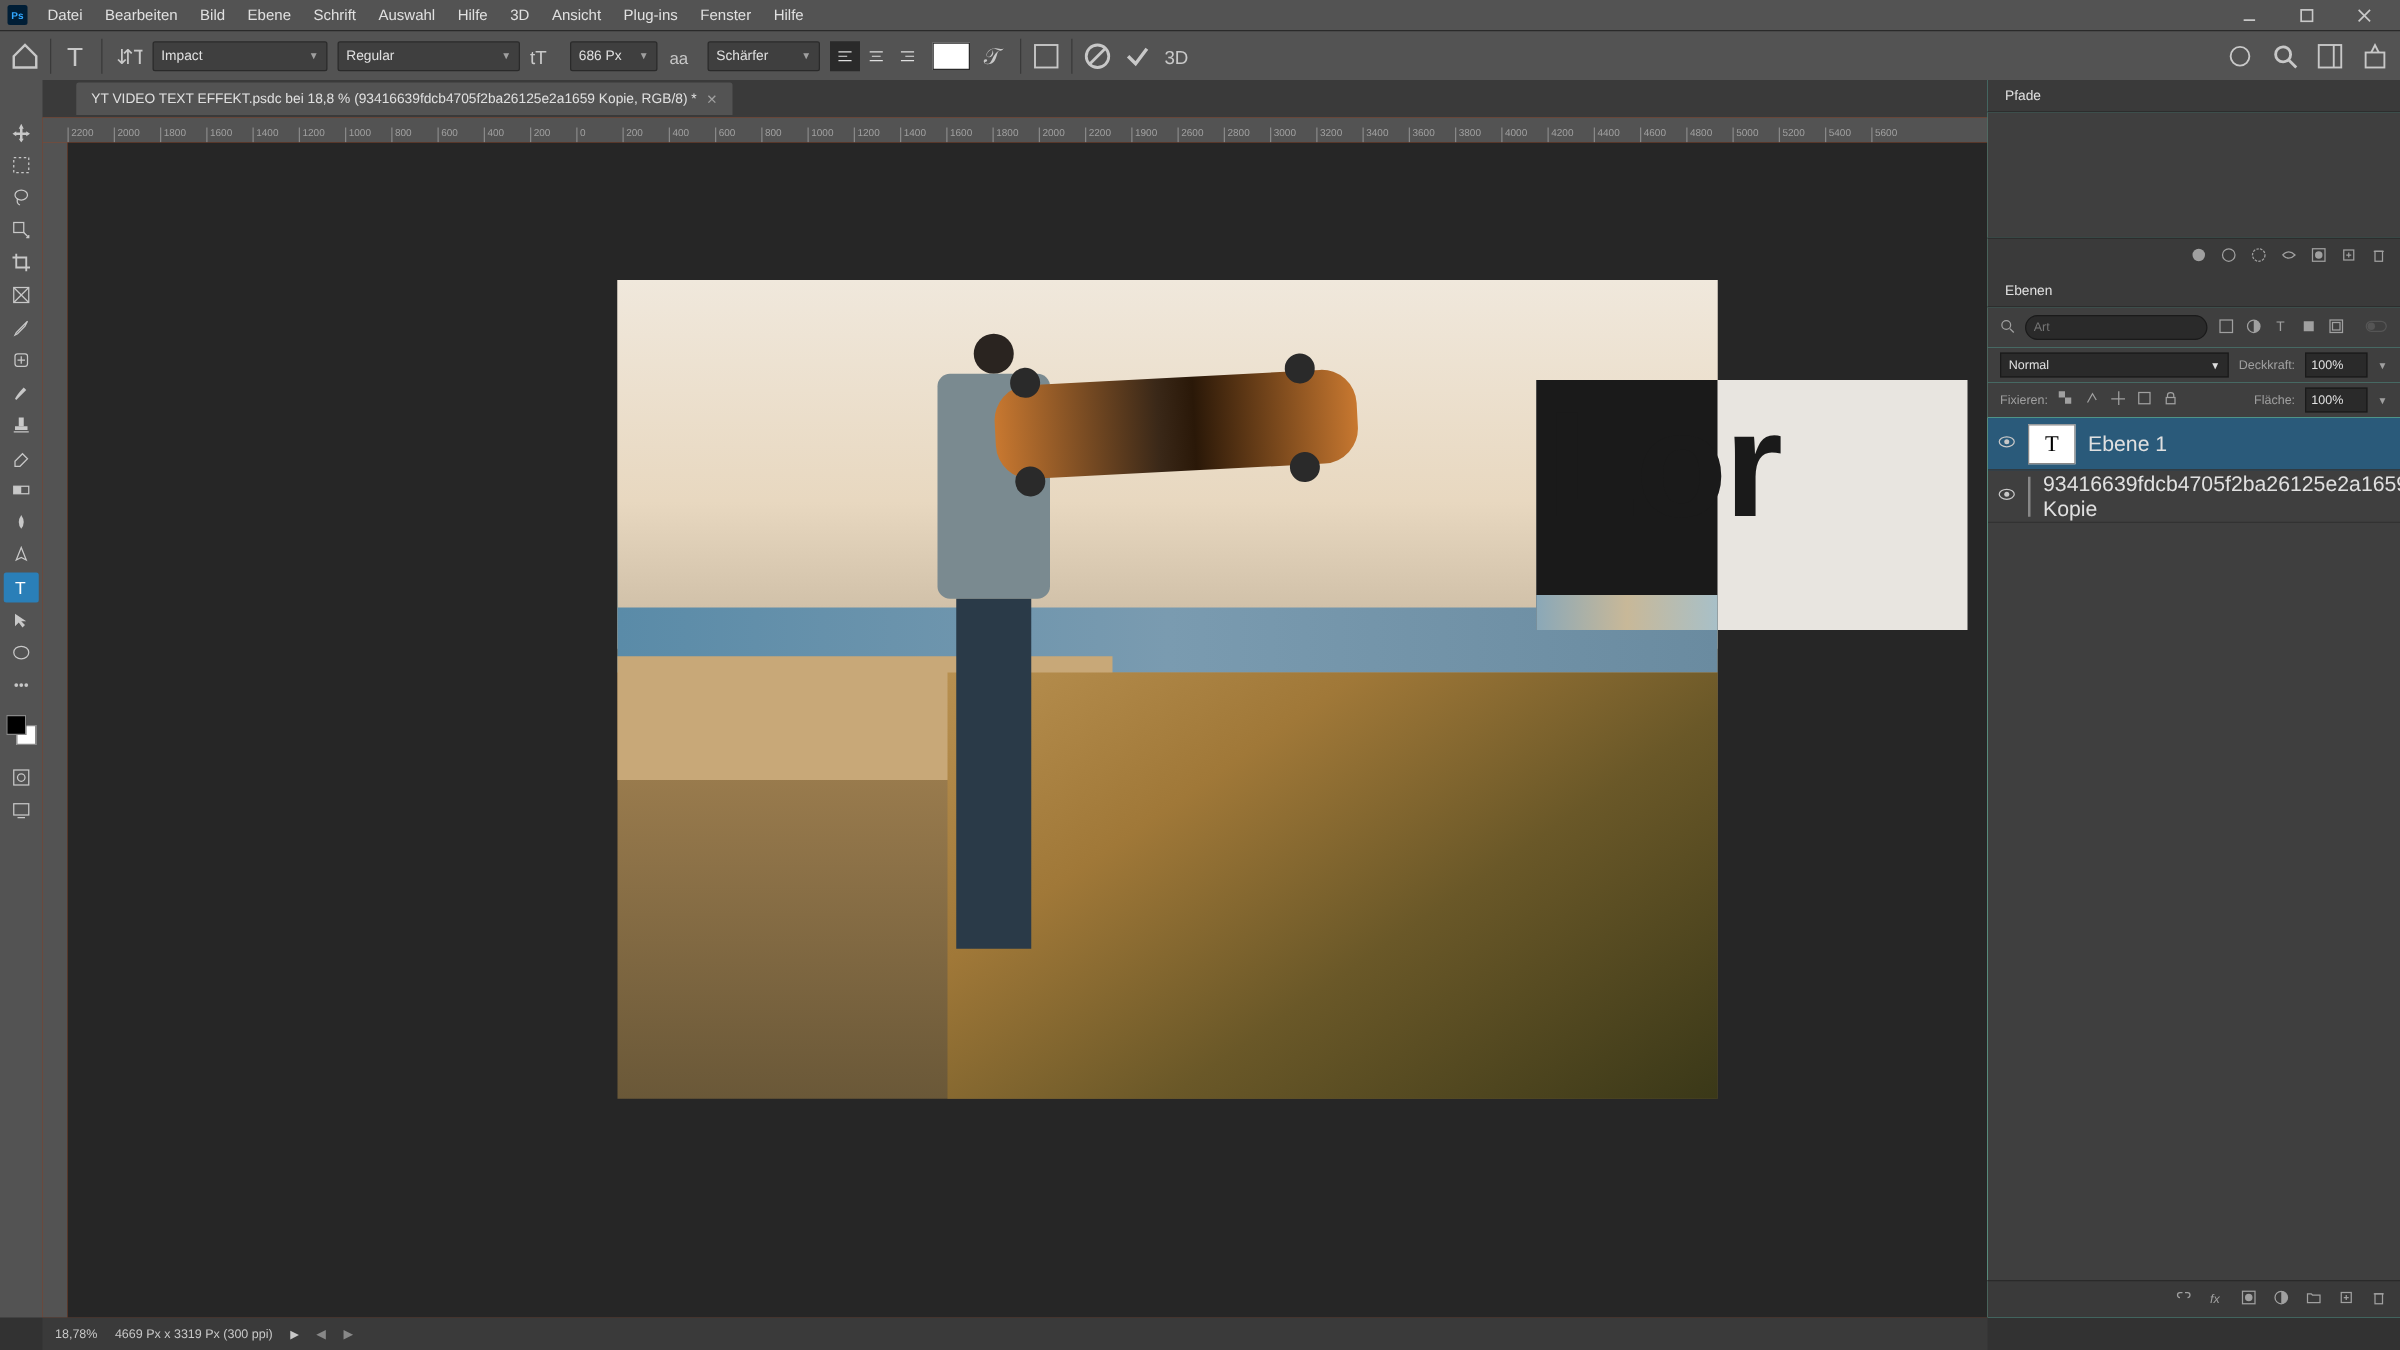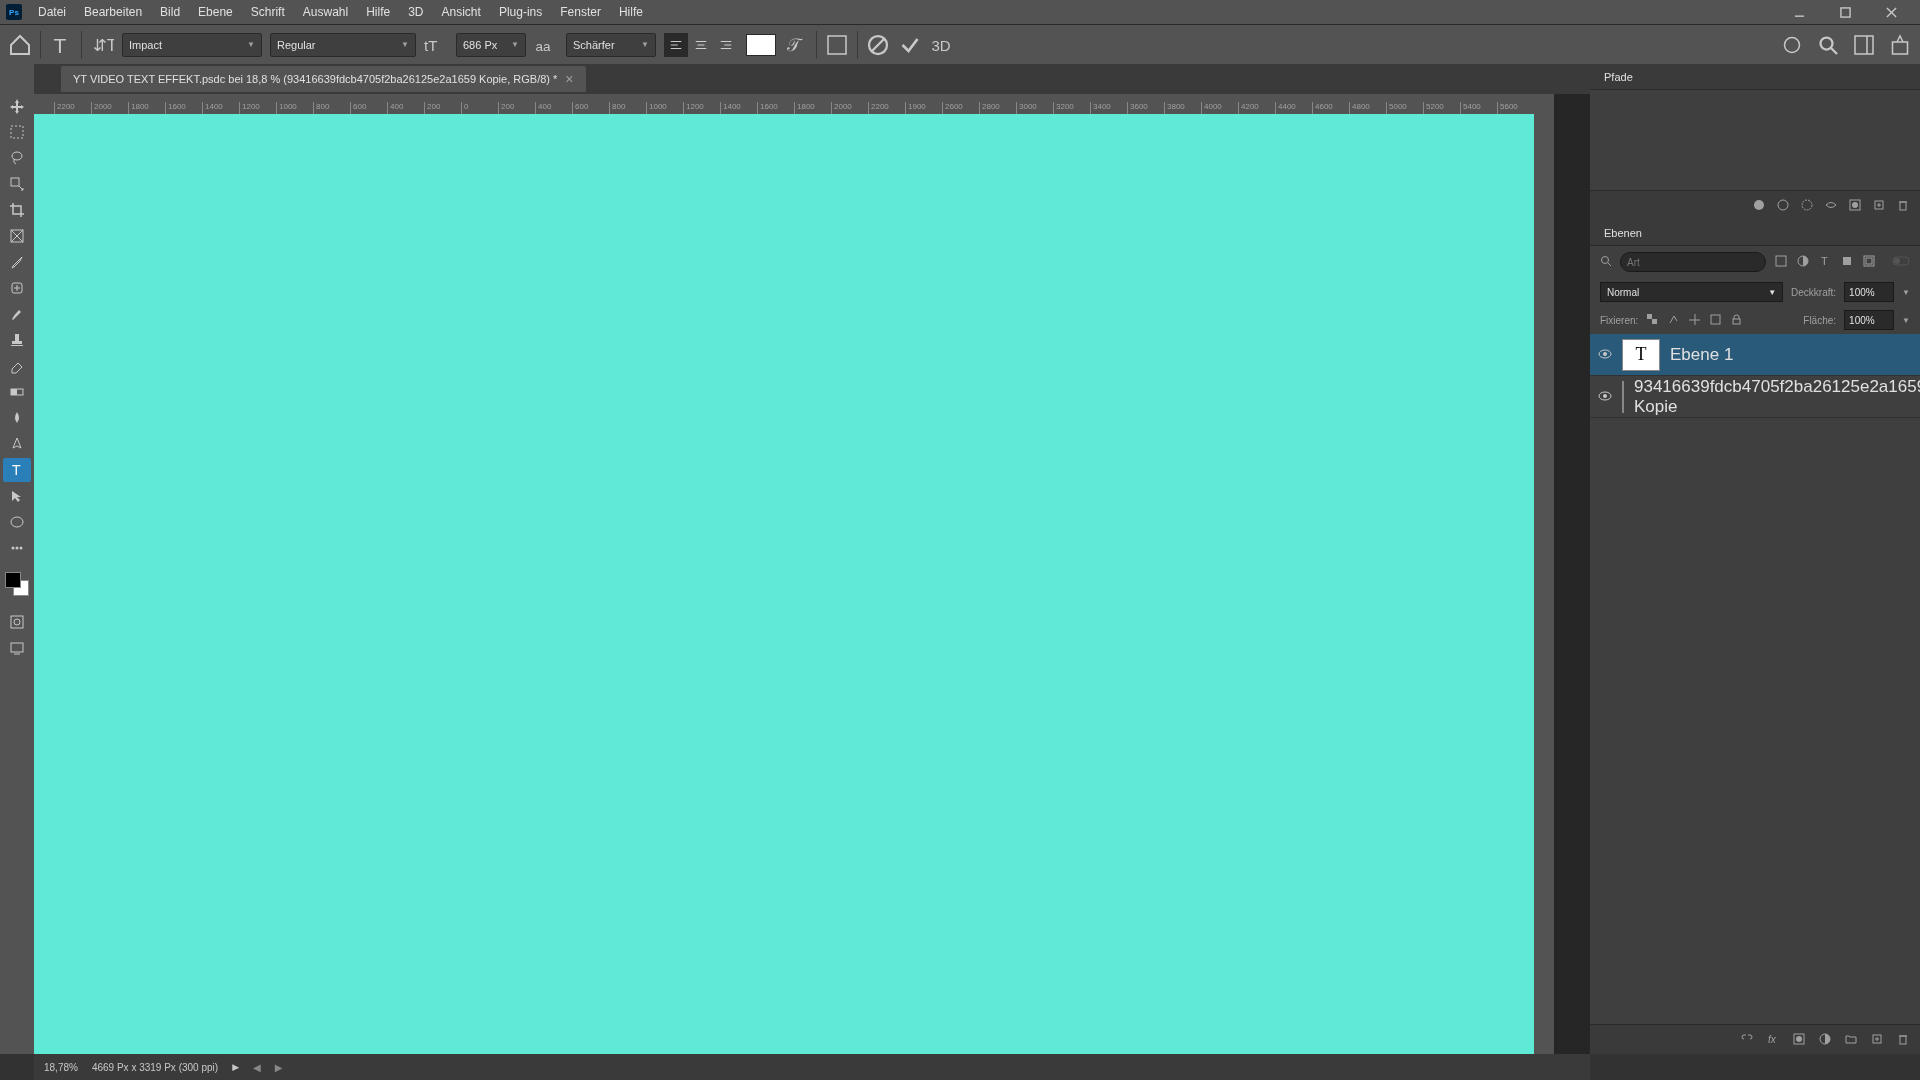--- a/index.html
+++ b/index.html
@@ -33,21 +33,21 @@
 
 .tools { position: absolute; left: 0; top: 64px; width: 34px; bottom: 26px; background: #535353; display: flex; flex-direction: column; align-items: center; padding-top: 30px; gap: 2px; }
 .tool { width: 28px; height: 24px; display: flex; align-items: center; justify-content: center; color: #c8c8c8; border-radius: 2px; }
 .tool.active { background: #2a7fb8; color: #fff; }
 .tool svg { width: 16px; height: 16px; }
 .fgbg { width: 24px; height: 24px; position: relative; margin-top: 10px; }
 .fgbg .bg { position: absolute; right: 0; bottom: 0; width: 16px; height: 16px; background: #fff; border: 1px solid #888; }
 .fgbg .fg { position: absolute; left: 0; top: 0; width: 16px; height: 16px; background: #000; border: 1px solid #888; }
 
 
-.canvas-wrap { position: absolute; left: 34px; top: 94px; right: 330px; bottom: 26px; background: #5eead4; display: flex; flex-direction: row; }
+.canvas-wrap { position: absolute; left: 34px; top: 94px; right: 330px; bottom: 26px; background: #c2410c; display: flex; flex-direction: column; }
 .ruler-h { height: 20px; background: #535353; display: flex; align-items: flex-end; overflow: hidden; padding-left: 20px; }
 .ruler-h .tick { flex: 0 0 37px; font-size: 8px; color: #a0a0a0; border-left: 1px solid #888; padding-left: 2px; height: 12px; }
 .canvas-inner { flex: 1; position: relative; display: flex; }
 .ruler-v { width: 20px; background: #535353; }
 .stage { flex: 1; background: #262626; position: relative; overflow: hidden; }
 .doc { position: absolute; left: 440px; top: 110px; width: 880px; height: 655px; background: linear-gradient(to bottom, #e8ddd0 0%, #d8c8b0 25%, #5a8ba0 35%, #4a7a90 40%, #b89868 45%, #a08050 55%, #6a5838 100%); }
 .sky { position: absolute; top: 0; left: 0; right: 0; height: 45%; background: linear-gradient(to bottom, #f0e8dc 0%, #e8d8c0 60%, #c8b8a0 100%); }
 .sea { position: absolute; top: 40%; left: 0; right: 0; height: 8%; background: linear-gradient(to right, #5a8ba8 0%, #7a9bb0 50%, #6a8ba0 100%); }
 .beach { position: absolute; top: 46%; left: 0; right: 55%; height: 15%; background: #c8a878; }
 .dunes { position: absolute; top: 48%; left: 30%; right: 0; bottom: 0; background: linear-gradient(145deg, #b89050 0%, #a07838 30%, #6a5828 60%, #3a3818 100%); }

